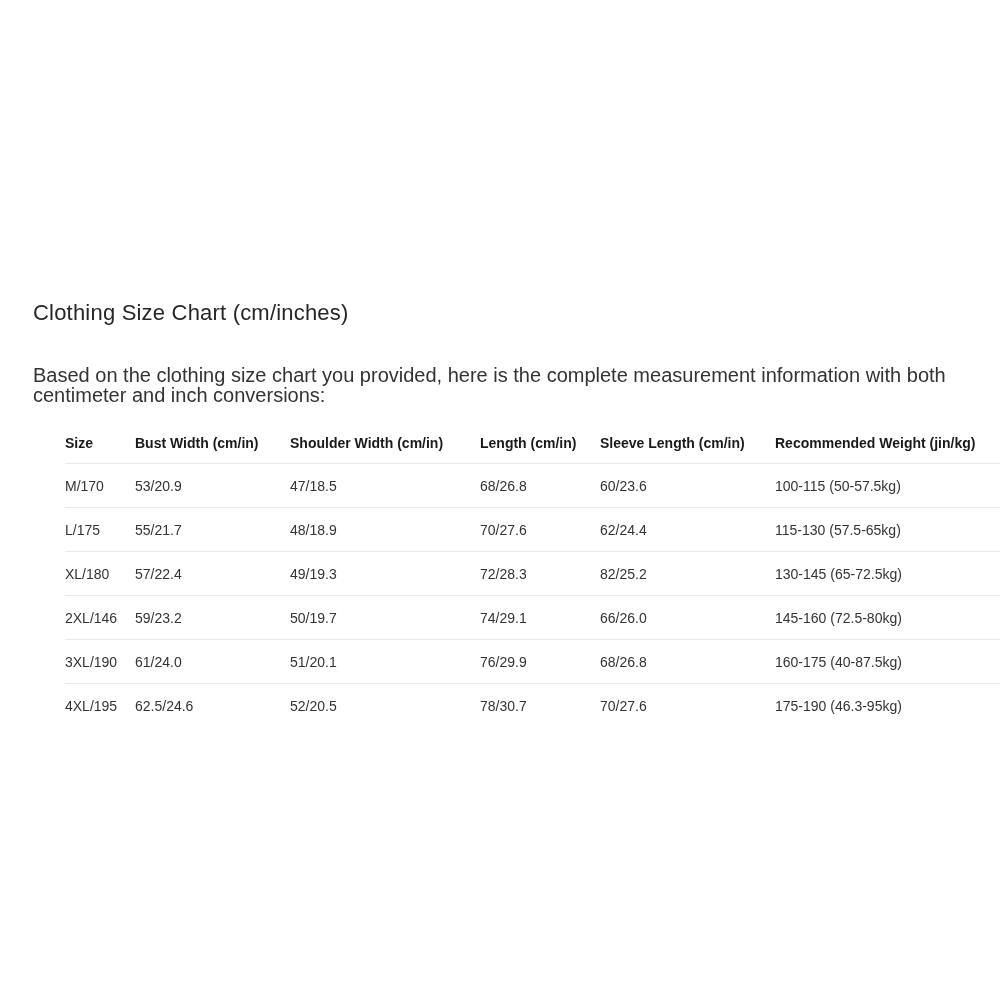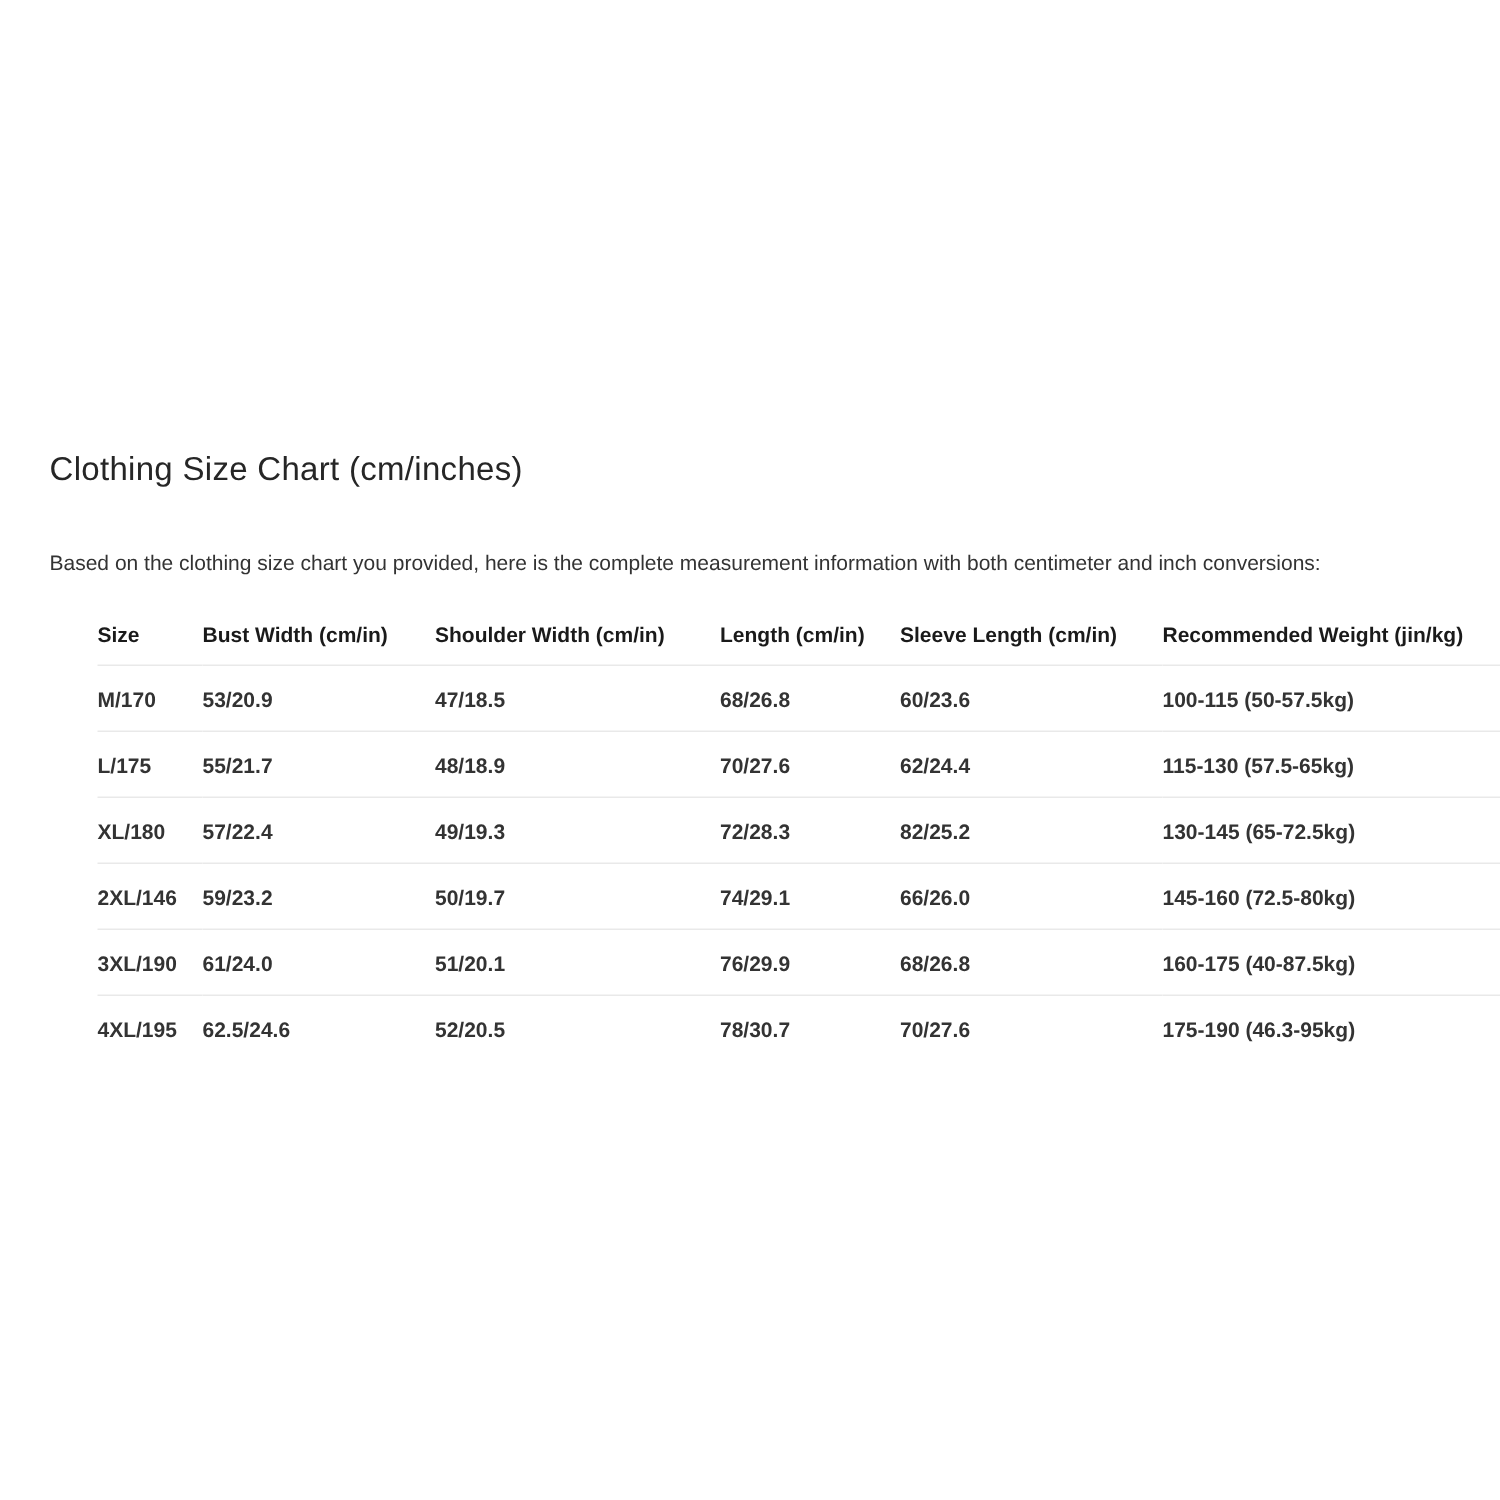--- a/index.html
+++ b/index.html
@@ -20,21 +20,21 @@
   h1.page-title {
     margin: 0 0 39px 0;
     font-size: 22px;
     line-height: 26px;
     font-weight: 400;
     color: #262626;
     letter-spacing: 0.2px;
   }
   p.intro {
     margin: 0 0 20px 0;
-    font-size: 14px;
+    font-size: 20px;
     line-height: 20px;
     color: #333333;
   }
   table.size-table {
     border-collapse: collapse;
     table-layout: fixed;
     width: 957px;
     margin-left: 32px;
   }
   table.size-table col.c0 { width: 70px; }
@@ -51,21 +51,20 @@
     padding: 10px 6px 12px 0;
     border-bottom: 1px solid #e9e9e9;
     white-space: nowrap;
   }
   table.size-table td {
     font-size: 14px;
     color: #333333;
     padding: 14px 6px 13px 0;
     border-bottom: 1px solid #e9e9e9;
     white-space: nowrap;
-    font-weight: bold;
   }
   table.size-table tr:last-child td {
     border-bottom: none;
   }
 </style>
 </head>
 <body>
 
 <div class="content">
 

